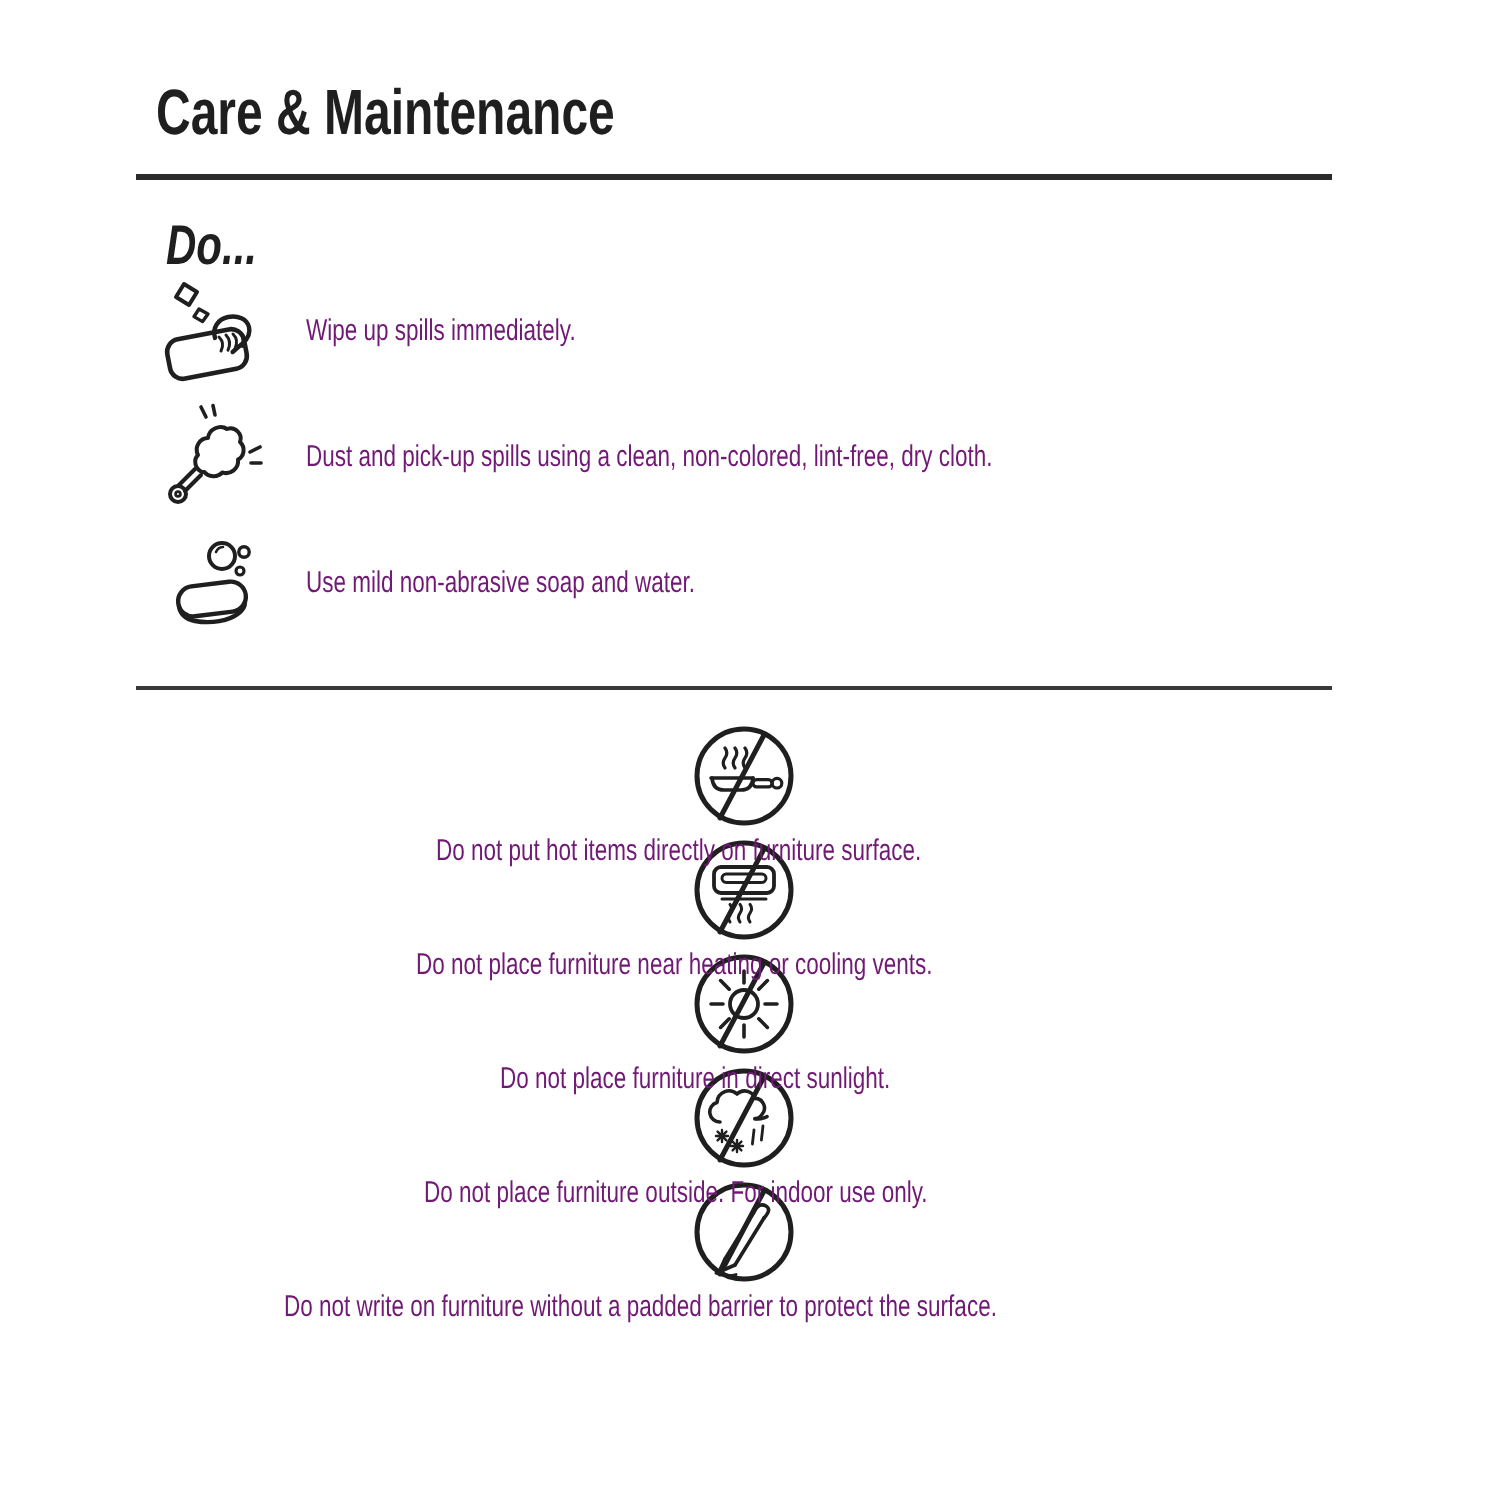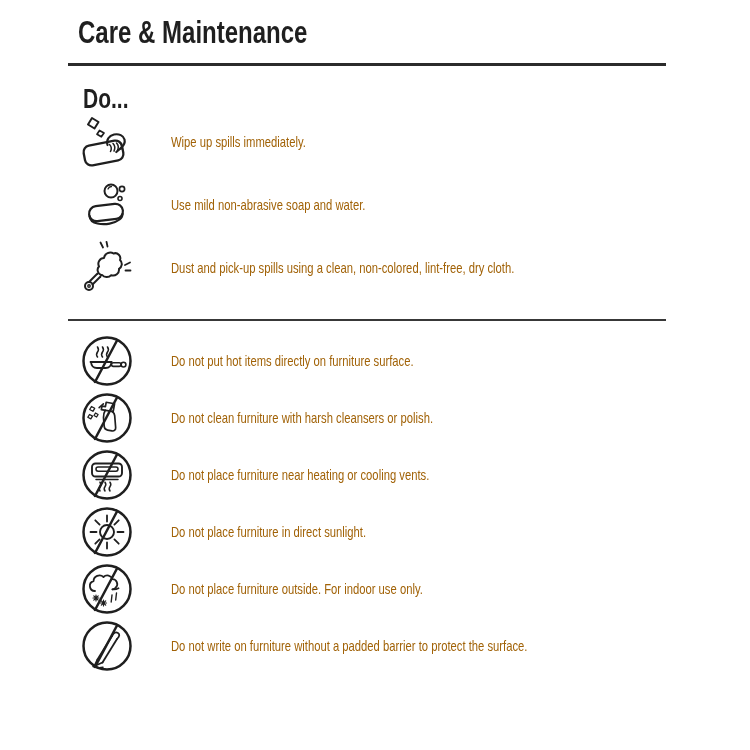--- a/index.html
+++ b/index.html
@@ -5,34 +5,34 @@
   * { margin:0; padding:0; box-sizing:border-box; }
   html, body { background:#ffffff; }
   .page {
     position:relative;
     width:750px; height:750px;
     background:#ffffff;
     font-family:"Liberation Sans", sans-serif;
     color:#1f1f1f;
     overflow:hidden;
   }
-  .inner { padding:16px 85px 0 78px; }
+  .inner { padding:40px 85px 0 78px; }
   .cond { display:inline-block; transform:scaleX(0.75); transform-origin:0 50%; white-space:nowrap; }
   .title { font-size:32px; font-weight:bold; line-height:1; }
   .divider { height:3px; background:#2b2b2b; margin-left:-10px; width:598px; margin-top:15px; }
   .divider.thin { height:2px; background:#383838; margin-top:22px; }
-  .sec-heading { font-size:28px; font-weight:bold; line-height:1; margin-top:19px; margin-left:5px; }
+  .sec-heading { font-size:28px; font-weight:bold; line-height:1; margin-top:19px; margin-left:5px;font-style:italic; }
   .row { display:flex; align-items:center; margin-bottom:5px; }
   .do-row { height:58px; }
   .do-row:first-of-type { margin-top:15px; }
-  .dont-row { height:52px; }
+  .dont-row { height:52px;flex-direction:column; }
   .dont-row.first { margin-top:14px; }
   .icon-box { width:58px; display:flex; align-items:center; justify-content:center; flex:0 0 58px; }
   .icon-box svg { display:block; }
-  .row-text { font-size:15px; line-height:1.2; margin-left:35px; color:#a16207; }
+  .row-text { font-size:15px; line-height:1.2; margin-left:17px; color:#701a75; }
 </style>
 </head>
 <body>
 
 <div class="page">
   <div class="inner">
 
     <div class="title">
       <span class="cond">Care &amp; Maintenance</span>
     </div>
@@ -54,47 +54,47 @@
           <path d="M34 29.5 q3 3.2 1 7.6" stroke-width="1.5"></path>
           <path d="M37.5 29 q3 3 1 7.4" stroke-width="1.5"></path>
           <path d="M41 28.6 q2.6 2.6 1 6.6" stroke-width="1.5"></path>
         </svg>
       </span>
       <span class="row-text"><span class="cond">Wipe up spills immediately.</span></span>
     </div>
 
     <div class="row do-row">
       <span class="icon-box">
-        <svg width="54" height="52" viewBox="0 0 54 52" fill="none" stroke="#1f1f1f" stroke-linecap="round" stroke-linejoin="round">
-          <circle cx="31" cy="12" r="6.5" stroke-width="2"></circle>
-          <path d="M28 10 a4 4 0 0 1 3.5 -2.5" stroke-width="1.3"></path>
-          <circle cx="42" cy="10" r="2.6" stroke-width="1.7"></circle>
-          <circle cx="40" cy="19.5" r="2" stroke-width="1.6"></circle>
-          <rect x="9" y="26" width="34" height="15" rx="7.5" transform="rotate(-7 26 33.5)" stroke-width="2.2"></rect>
-          <path d="M9.5 37 c0.5 4 3 6.5 8 7.5 c8 1.5 17 0 22 -4 c2 -1.6 3 -3.5 3 -5.5" stroke-width="2.2"></path>
-        </svg>
-      </span>
-      <span class="row-text"><span class="cond">Use mild non-abrasive soap and water.</span></span>
-    </div>
-
-    <div class="row do-row">
-      <span class="icon-box">
         <svg width="56" height="56" viewBox="0 0 56 56" fill="none" stroke="#1f1f1f" stroke-linecap="round" stroke-linejoin="round">
           <path d="M22 35 c-3.5 -1.5 -4.5 -6 -2 -8.5 c-2 -4 1 -8.5 5 -8.5 c0.5 -4.5 6 -7 9.5 -4.5 c4 -1.5 8 2.5 6.5 6.5 c2.8 2.6 2.2 7 -1 8.8 c0.6 4.4 -3.8 7.8 -7.8 6.4 c-2.4 2.8 -7.2 2.3 -9 -0.2 Z" stroke-width="2"></path>
           <path d="M21.5 36.5 L13.5 44.5" stroke-width="2"></path>
           <path d="M18.5 33.5 L10.5 41.5" stroke-width="2"></path>
           <circle cx="10" cy="46" r="4" stroke-width="2"></circle>
           <circle cx="10" cy="46" r="1.2" stroke-width="1.4"></circle>
           <path d="M24 7.5 L21.5 2.5" stroke-width="1.8"></path>
           <path d="M28.5 6.5 L27.5 1.8" stroke-width="1.8"></path>
           <path d="M46 25 L51 22.5" stroke-width="1.8"></path>
           <path d="M46.5 30.5 L51.5 30.5" stroke-width="1.8"></path>
         </svg>
       </span>
       <span class="row-text"><span class="cond">Dust and pick-up spills using a clean, non-colored, lint-free, dry cloth.</span></span>
+    </div>
+
+    <div class="row do-row">
+      <span class="icon-box">
+        <svg width="54" height="52" viewBox="0 0 54 52" fill="none" stroke="#1f1f1f" stroke-linecap="round" stroke-linejoin="round">
+          <circle cx="31" cy="12" r="6.5" stroke-width="2"></circle>
+          <path d="M28 10 a4 4 0 0 1 3.5 -2.5" stroke-width="1.3"></path>
+          <circle cx="42" cy="10" r="2.6" stroke-width="1.7"></circle>
+          <circle cx="40" cy="19.5" r="2" stroke-width="1.6"></circle>
+          <rect x="9" y="26" width="34" height="15" rx="7.5" transform="rotate(-7 26 33.5)" stroke-width="2.2"></rect>
+          <path d="M9.5 37 c0.5 4 3 6.5 8 7.5 c8 1.5 17 0 22 -4 c2 -1.6 3 -3.5 3 -5.5" stroke-width="2.2"></path>
+        </svg>
+      </span>
+      <span class="row-text"><span class="cond">Use mild non-abrasive soap and water.</span></span>
     </div>
 
     <div class="divider thin"></div>
 
 
     <div class="row dont-row first">
       <span class="icon-box">
         <svg width="52" height="52" viewBox="0 0 52 52" fill="none" stroke="#1f1f1f" stroke-linecap="round" stroke-linejoin="round">
           <circle cx="26" cy="26" r="23.5" stroke-width="2.5"></circle>
           <path d="M16.5 22 q-1.8 -2.5 0 -5 q1.8 -2.5 0 -5" stroke-width="1.6"></path>
@@ -103,37 +103,20 @@
           <path d="M9.5 27 h21" stroke-width="1.8"></path>
           <path d="M10 27 q0.5 6 6 6 h8.5 q5.5 0 6 -6" stroke-width="1.8"></path>
           <rect x="30.5" y="27.8" width="9.5" height="3.6" rx="1.8" stroke-width="1.6"></rect>
           <circle cx="42.5" cy="29.6" r="2.4" stroke-width="1.6"></circle>
           <path d="M36 5.5 L14 47" stroke-width="2.5"></path>
         </svg>
       </span>
       <span class="row-text"><span class="cond">Do not put hot items directly on furniture surface.</span></span>
     </div>
 
-    <div class="row dont-row">
-      <span class="icon-box">
-        <svg width="52" height="52" viewBox="0 0 52 52" fill="none" stroke="#1f1f1f" stroke-linecap="round" stroke-linejoin="round">
-          <circle cx="26" cy="26" r="23.5" stroke-width="2.5"></circle>
-          <g transform="rotate(10 28 26)">
-            <path d="M31 11 h-8.5 v4.5 h-3.5 v3.5 h12 z" stroke-width="1.7"></path>
-            <path d="M23 19 c-1 2.5 -1.2 4.5 -0.5 7.5 l2.2 8.5 c0.5 2 2 3.2 4 3.2 h4.5 c2.2 0 3.6 -1.8 3 -4 l-3 -11.5 c-0.6 -2 -1.6 -3 -3.2 -3.7" stroke-width="1.7"></path>
-            <path d="M20 13 l-3.5 4.5" stroke-width="1.6"></path>
-          </g>
-          <path d="M10.5 14.5 l3.2 1.8 l-1.8 3 l-3.2 -1.8 z" stroke-width="1.3"></path>
-          <path d="M8.5 22.5 l3 1.6 l-1.7 2.8 l-3 -1.6 z" stroke-width="1.3"></path>
-          <path d="M14.5 21 l2.6 1.5 l-1.5 2.5 l-2.6 -1.5 z" stroke-width="1.3"></path>
-          <path d="M36 5.5 L14 47" stroke-width="2.5"></path>
-        </svg>
-      </span>
-      <span class="row-text"><span class="cond">Do not clean furniture with harsh cleansers or polish.</span></span>
-    </div>
 
     <div class="row dont-row">
       <span class="icon-box">
         <svg width="52" height="52" viewBox="0 0 52 52" fill="none" stroke="#1f1f1f" stroke-linecap="round" stroke-linejoin="round">
           <circle cx="26" cy="26" r="23.5" stroke-width="2.5"></circle>
           <rect x="11" y="14.5" width="30" height="13" rx="3.5" stroke-width="1.9"></rect>
           <rect x="15" y="18" width="22" height="4.2" rx="2.1" stroke-width="1.5"></rect>
           <path d="M15 30.5 h22" stroke-width="1.5"></path>
           <path d="M19 42 q-1.6 -2.2 0 -4.4 q1.6 -2.2 0 -4.4" stroke-width="1.5"></path>
           <path d="M24 42 q-1.6 -2.2 0 -4.4 q1.6 -2.2 0 -4.4" stroke-width="1.5"></path>

